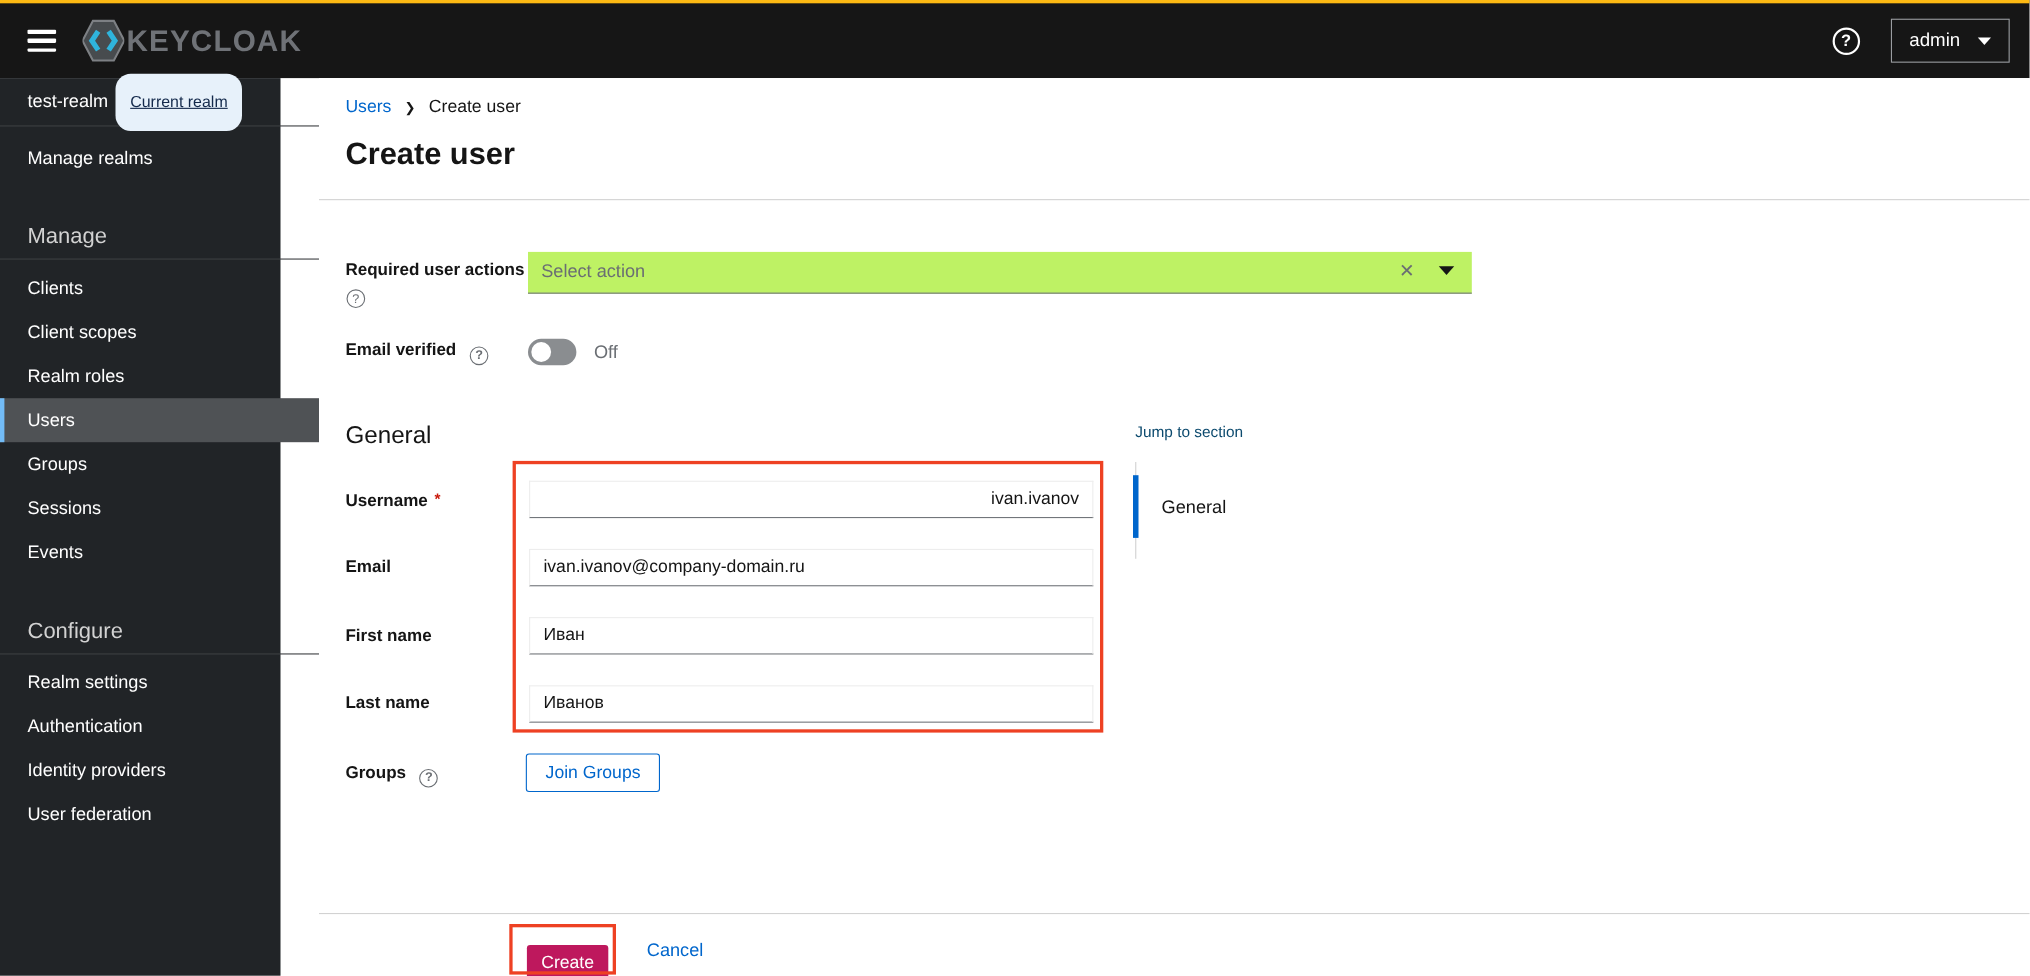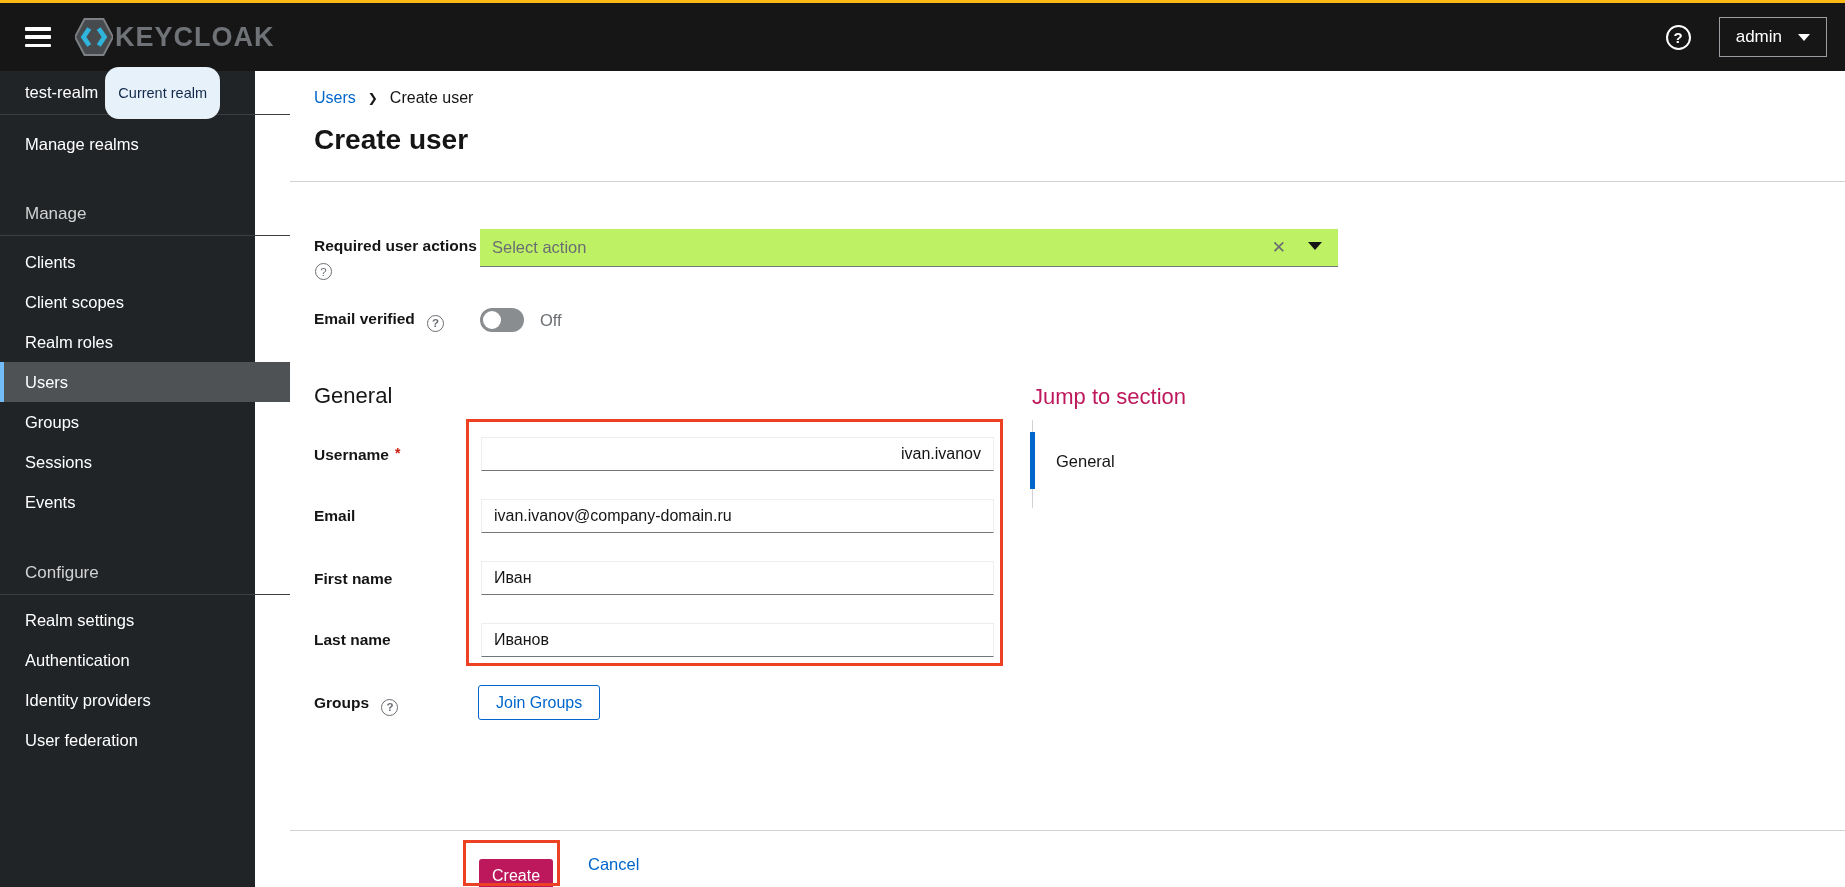--- a/index.html
+++ b/index.html
@@ -25,26 +25,26 @@
                   border-right:6px solid transparent; border-top:7px solid #fff; }
 
   
   .sidebar { position:absolute; left:0; top:71px; width:255px; height:816px;
              background:#212427; color:#fff; }
   .realm-row { position:absolute; left:0; top:0; width:290px; height:44px;
                display:flex; align-items:center; padding-left:25px;
                border-bottom:1px solid #3c3f42; cursor:pointer; }
   .realm-name { font-size:16.5px; color:#fff; }
   .realm-badge { margin-left:7px; background:#e7f1fa; color:#13294b;
-                 font-size:14.5px; padding:18px 13px; border-radius:14px; }
+                 font-size:14.5px; padding:18px 13px; border-radius:14px;text-decoration:underline; }
   .nav-item { position:absolute; left:0; width:290px; height:40px; display:flex;
               align-items:center; padding-left:25px; font-size:16.5px; color:#fff;
               cursor:pointer; }
   .nav-item.active { background:#4f5255; border-left:4px solid #73bcf7; padding-left:21px; }
-  .nav-group-label { position:absolute; left:25px; font-size:17px; color:#d2d2d2; }
+  .nav-group-label { position:absolute; left:25px; font-size:20px; color:#d2d2d2; }
   .side-divider { position:absolute; left:0; width:290px; height:1px; background:#3c3f42; }
 
   
   .main { position:absolute; left:290px; top:71px; width:1555px; height:816px; background:#fff; }
   .breadcrumb { position:absolute; left:24px; top:18px; display:flex; align-items:center;
                 gap:12px; font-size:16px; }
   .crumb-link { color:#0066cc; cursor:pointer; }
   .crumb-sep { font-size:12px; color:#151515; font-weight:bold; }
   .crumb-current { color:#151515; }
   .page-title { position:absolute; left:24px; top:53px; font-size:28px; font-weight:600; color:#151515; }
@@ -78,21 +78,21 @@
   .text-input { position:absolute; left:191px; width:513px; height:34px; background:#fff;
                 border:1px solid #ededed; border-bottom:1px solid #72767b;
                 padding:0 12px; font-size:16px; color:#151515;
                 font-family:"Liberation Sans","DejaVu Sans",sans-serif; outline:none; }
 
   .join-btn { position:absolute; left:188px; top:614px; height:35px; padding:0 17px;
               background:#fff; border:1px solid #0066cc; border-radius:3px;
               color:#0066cc; font-size:16px; cursor:pointer;
               font-family:"Liberation Sans","DejaVu Sans",sans-serif; }
 
-  .jump-title { position:absolute; left:742px; top:313px; font-size:22px; color:#be185d; }
+  .jump-title { position:absolute; left:742px; top:313px; font-size:14px; color:#0c4a6e; }
   .jump-track { position:absolute; left:742px; top:349px; width:1px; height:88px; background:#d2d2d2; }
   .jump-active-bar { position:absolute; left:740px; top:361px; width:5px; height:57px; background:#0066cc; }
   .jump-link { position:absolute; left:766px; top:381px; font-size:16.5px; color:#151515; cursor:pointer; }
 
   .annotation { position:absolute; border:3px solid #ee4123; pointer-events:none; }
 
   .create-btn { position:absolute; left:189px; top:788px; height:34px; padding:0 13px;
                 background:#be185d; border:none; border-radius:3px; color:#fff;
                 font-size:16px; cursor:pointer;
                 font-family:"Liberation Sans","DejaVu Sans",sans-serif; }

